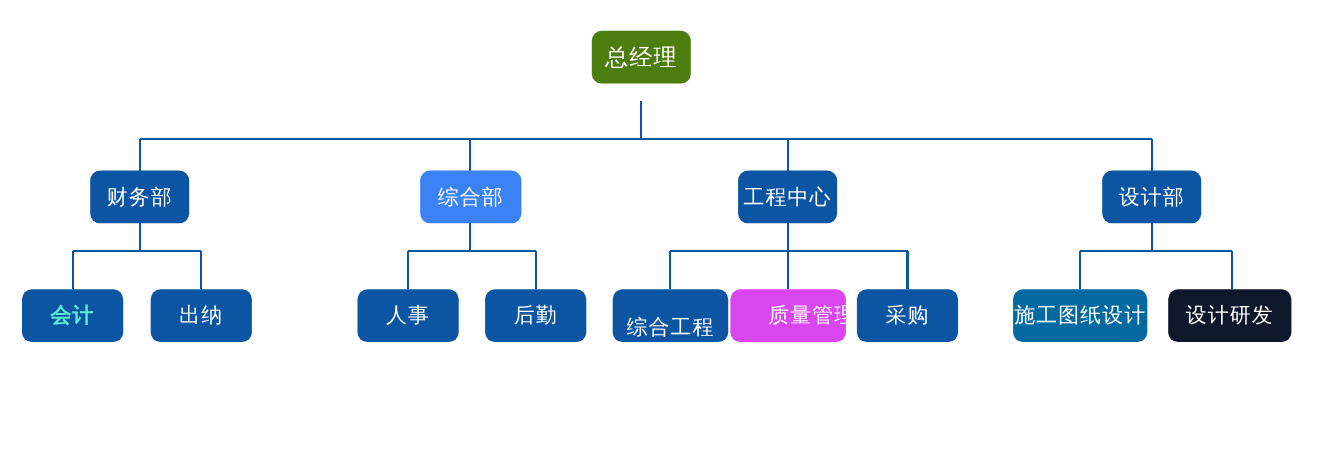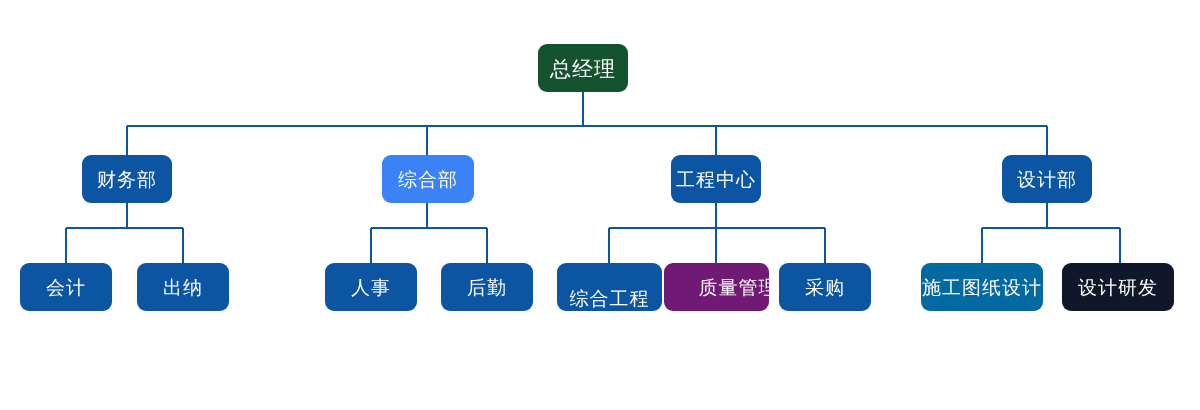--- a/index.html
+++ b/index.html
@@ -66,51 +66,51 @@
       <line x1="609" y1="228" x2="825" y2="228" stroke="#0b55a2" stroke-width="2" shape-rendering="crispEdges"></line>
       <line x1="609" y1="228" x2="609" y2="263" stroke="#0b55a2" stroke-width="2" shape-rendering="crispEdges"></line>
       <line x1="716" y1="228" x2="716" y2="263" stroke="#0b55a2" stroke-width="2" shape-rendering="crispEdges"></line>
       <line x1="825" y1="228" x2="825" y2="263" stroke="#0b55a2" stroke-width="2" shape-rendering="crispEdges"></line>
       <line x1="1047" y1="203" x2="1047" y2="228" stroke="#0b55a2" stroke-width="2" shape-rendering="crispEdges"></line>
       <line x1="982" y1="228" x2="1120" y2="228" stroke="#0b55a2" stroke-width="2" shape-rendering="crispEdges"></line>
       <line x1="982" y1="228" x2="982" y2="263" stroke="#0b55a2" stroke-width="2" shape-rendering="crispEdges"></line>
       <line x1="1120" y1="228" x2="1120" y2="263" stroke="#0b55a2" stroke-width="2" shape-rendering="crispEdges"></line>
     </svg>
   <div id="nodes-layer">
-      <div class="node lvl-1" style="left: 538px; top: 44px; width: 90px; height: 48px; background: #14532d;">
+      <div class="node lvl-1" style="left: 538px; top: 28px; width: 90px; height: 48px; background: #4d7c0f; font-family: Liberation Serif, serif;">
         <span class="node-label" style="color: rgb(255, 255, 255);">总经理</span>
       </div>
       <div class="node lvl-2" style="left: 82px; top: 155px; width: 90px; height: 48px; background: rgb(11, 85, 162);">
         <span class="node-label" style="color: rgb(255, 255, 255);">财务部</span>
       </div>
       <div class="node lvl-2" style="left: 382px; top: 155px; width: 92px; height: 48px; background: #3b82f6;">
         <span class="node-label" style="color: rgb(255, 255, 255);">综合部</span>
       </div>
       <div class="node lvl-2" style="left: 671px; top: 155px; width: 90px; height: 48px; background: rgb(11, 85, 162);">
         <span class="node-label" style="color: rgb(255, 255, 255);">工程中心</span>
       </div>
       <div class="node lvl-2" style="left: 1002px; top: 155px; width: 90px; height: 48px; background: rgb(11, 85, 162);">
         <span class="node-label" style="color: rgb(255, 255, 255);">设计部</span>
       </div>
       <div class="node lvl-3" style="left: 20px; top: 263px; width: 92px; height: 48px; background: rgb(11, 85, 162);">
-        <span class="node-label" style="color: #ffffff;">会计</span>
+        <span class="node-label" style="color: #5eead4; font-weight: bold;">会计</span>
       </div>
       <div class="node lvl-3" style="left: 137px; top: 263px; width: 92px; height: 48px; background: rgb(11, 85, 162);">
         <span class="node-label" style="color: rgb(255, 255, 255);">出纳</span>
       </div>
       <div class="node lvl-3" style="left: 325px; top: 263px; width: 92px; height: 48px; background: rgb(11, 85, 162);">
         <span class="node-label" style="color: rgb(255, 255, 255);">人事</span>
       </div>
       <div class="node lvl-3" style="left: 441px; top: 263px; width: 92px; height: 48px; background: rgb(11, 85, 162);">
         <span class="node-label" style="color: rgb(255, 255, 255);">后勤</span>
       </div>
       <div class="node lvl-3" style="left: 557px; top: 263px; width: 105px; height: 48px; background: rgb(11, 85, 162);">
         <span class="node-label" style="color: rgb(255, 255, 255); margin-top: 23px;">综合工程</span>
       </div>
-      <div class="node lvl-3" style="left: 664px; top: 263px; width: 105px; height: 48px; background: #701a75; padding-left: 44px;">
+      <div class="node lvl-3" style="left: 664px; top: 263px; width: 105px; height: 48px; background: #d946ef; padding-left: 44px;">
         <span class="node-label" style="color: rgb(255, 255, 255);">质量管理</span>
       </div>
       <div class="node lvl-3" style="left: 779px; top: 263px; width: 92px; height: 48px; background: rgb(11, 85, 162);">
         <span class="node-label" style="color: rgb(255, 255, 255);">采购</span>
       </div>
       <div class="node lvl-3" style="left: 921px; top: 263px; width: 122px; height: 48px; background: #0369a1;">
         <span class="node-label" style="color: rgb(255, 255, 255);">施工图纸设计</span>
       </div>
       <div class="node lvl-3" style="left: 1062px; top: 263px; width: 112px; height: 48px; background: #0f172a;">
         <span class="node-label" style="color: rgb(255, 255, 255);">设计研发</span>

